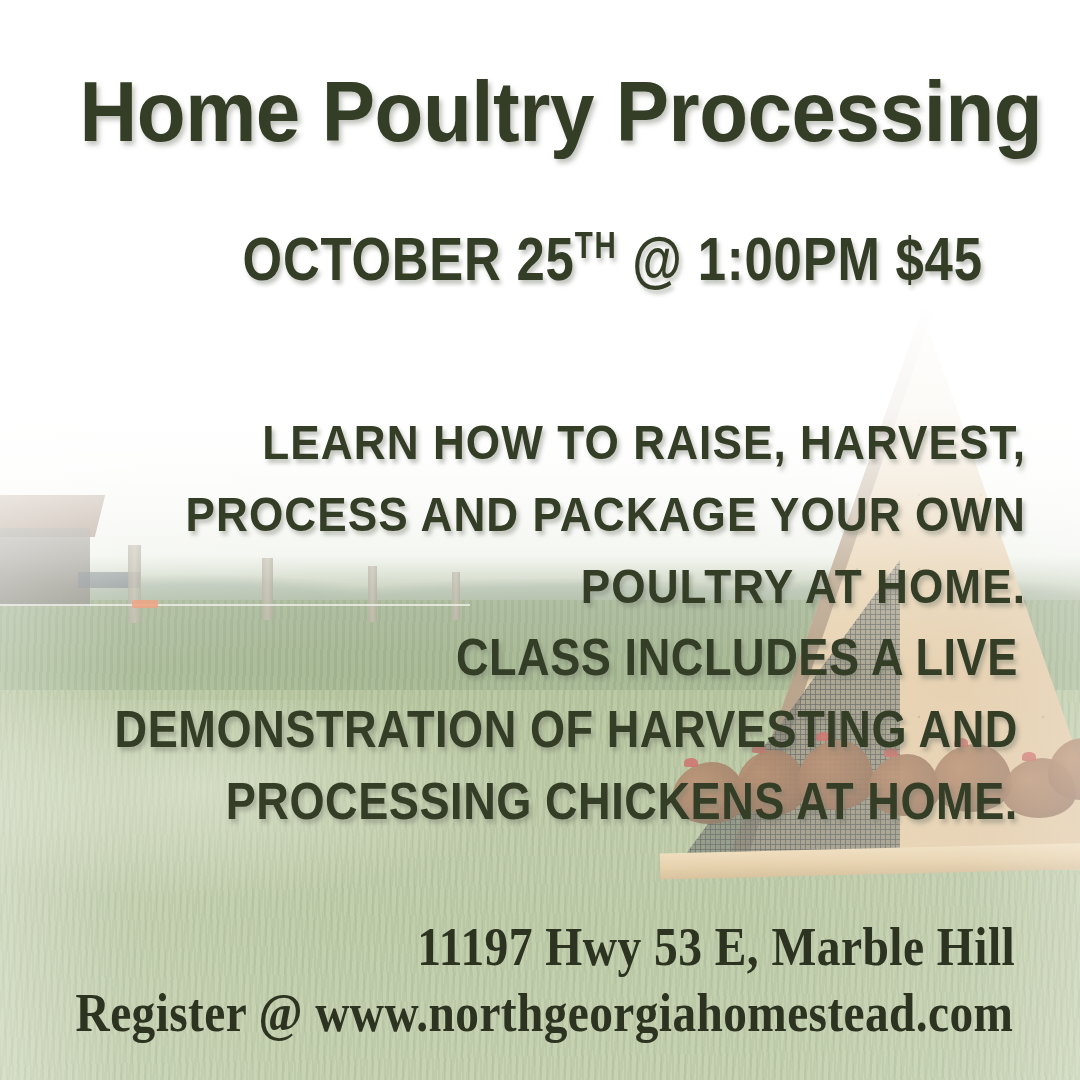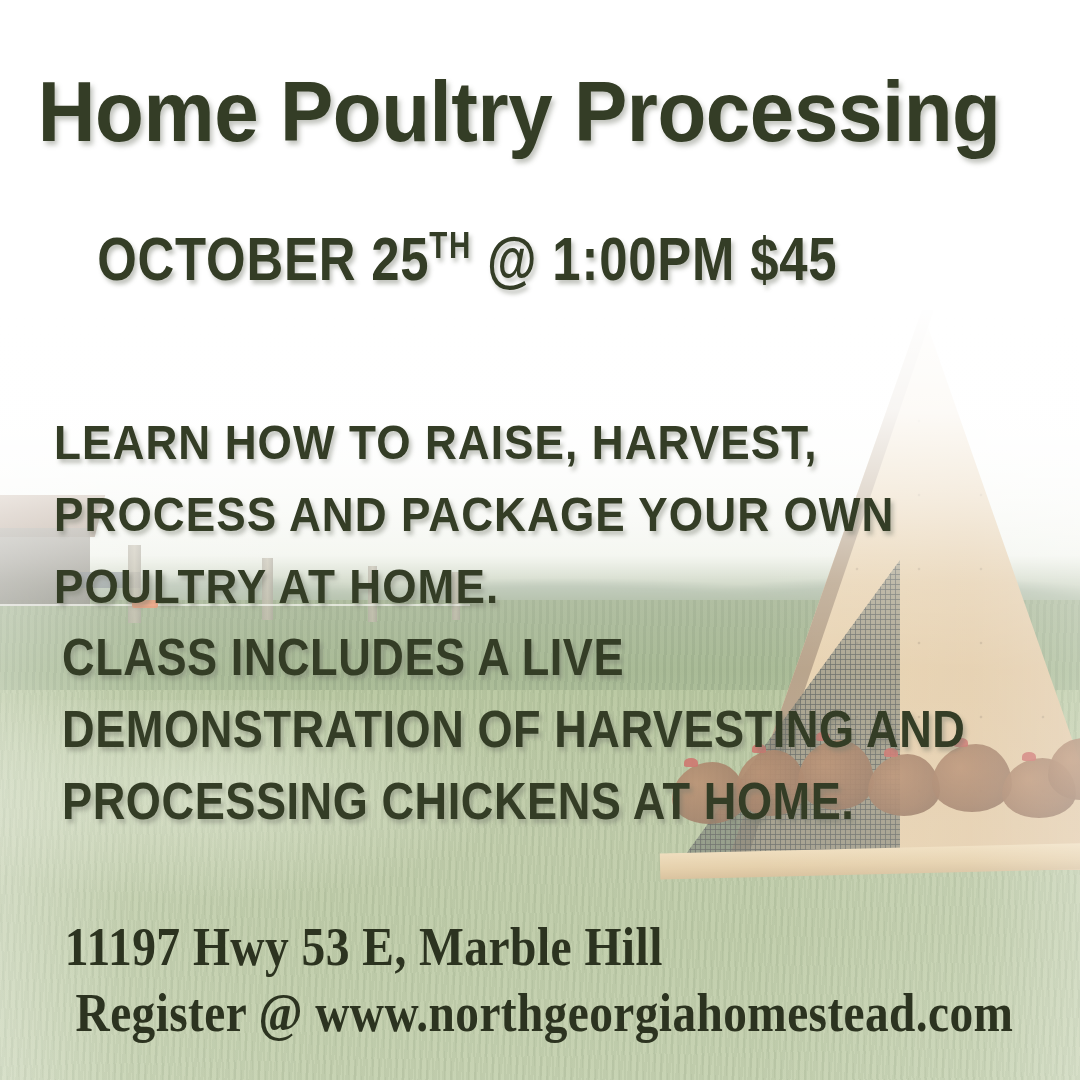--- a/index.html
+++ b/index.html
@@ -210,21 +210,21 @@
     position: absolute;
     right: 0; top: 0;
     width: 520px; height: 420px;
     background: radial-gradient(ellipse 420px 330px at 88% 4%, #ffffff 0%, rgba(255,255,255,.85) 45%, rgba(255,255,255,0) 78%);
   }
 
   
   .content {
     position: absolute;
     inset: 0;
-    text-align: left;
+    text-align: right;
   }
   .shadowtext {
     color: #343d26;
     text-shadow: 3px 4px 5px rgba(120,125,110,.45);
   }
 
   #title {
     position: absolute;
     left: 0; top: 68px;
     width: 100%;

